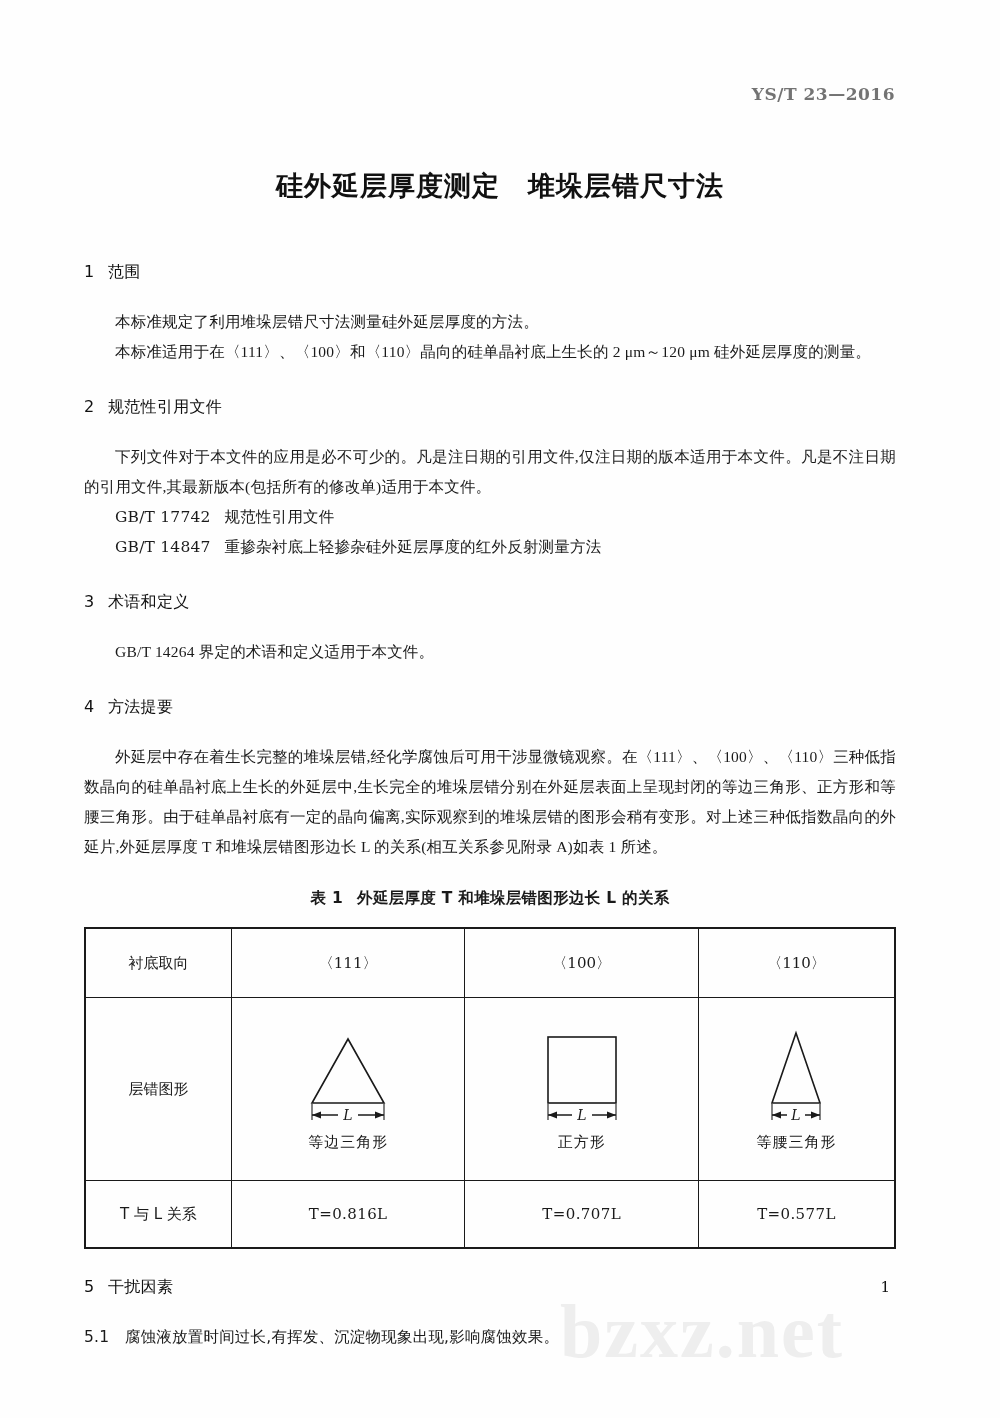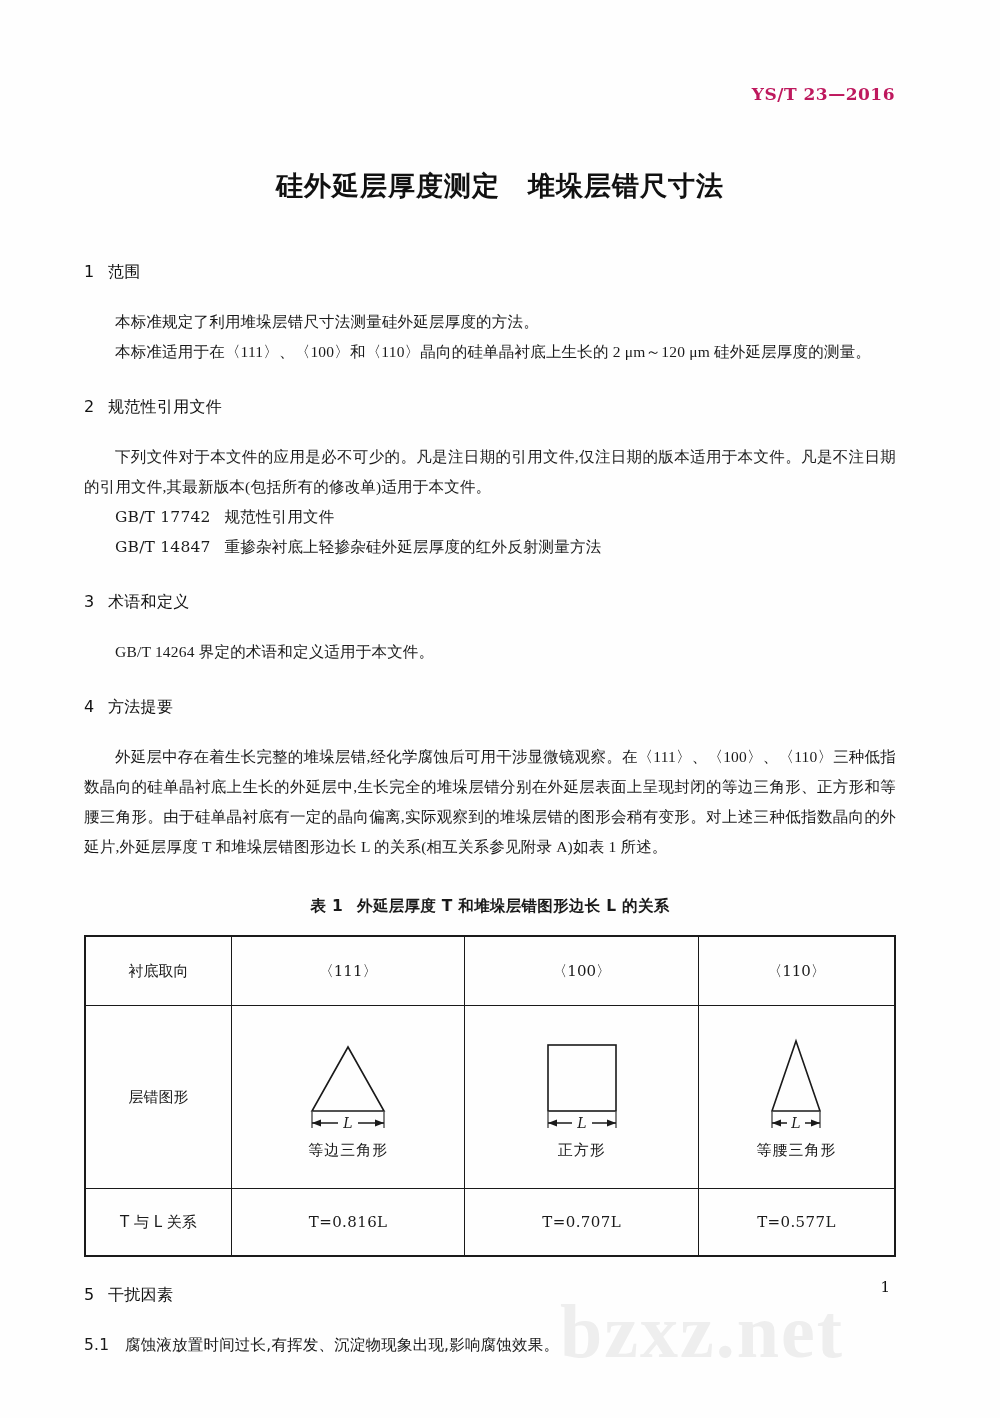--- a/index.html
+++ b/index.html
@@ -38,21 +38,21 @@
 
   
   .doc-header {
     position: absolute;
     right: 105px;
     top: 84px;
     font-family: "DejaVu Serif", "Liberation Serif", serif;
     font-weight: bold;
     font-size: 17px;
     letter-spacing: 0.5px;
-    color: #be185d;
+    color: #737373;
   }
 
   
   .doc-title {
     position: absolute;
     left: 0;
     right: 0;
     top: 168px;
     text-align: center;
     font-size: 27px;
@@ -103,21 +103,21 @@
     font-family: "DejaVu Serif", "Liberation Serif", serif;
     letter-spacing: 0.2px;
   }
   .refline .rtitle { padding-left: 14px; }
 
   
   .table-caption {
     text-align: center;
     font-size: 15.5px;
     font-weight: bold;
-    margin: 8px;
+    margin: 0;
     letter-spacing: 0.3px;
   }
 
   table.tbl {
     border-collapse: collapse;
     width: 812px;
     margin-top: 18px;
     border: 2px solid #1a1a1a;
   }
   table.tbl td {

